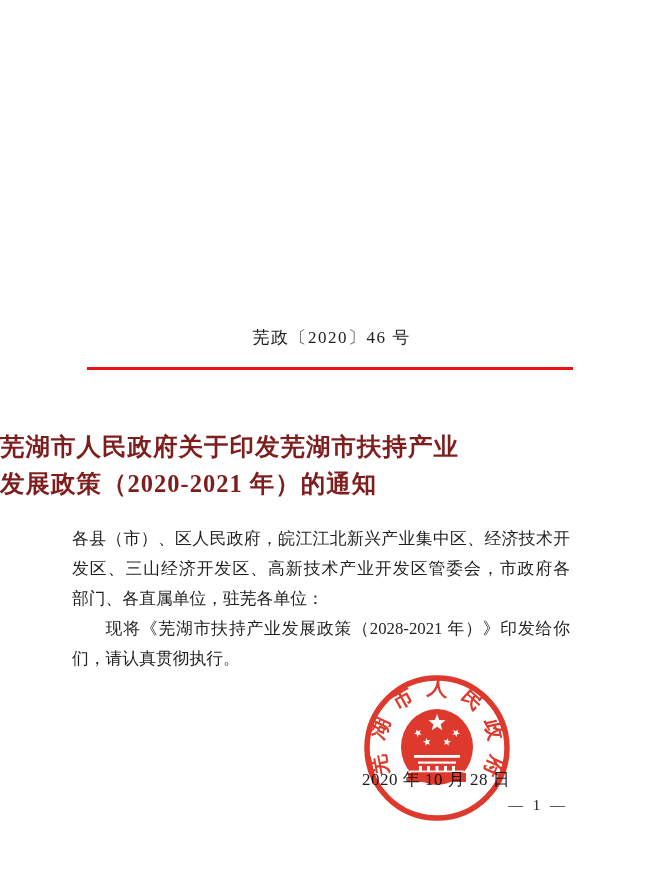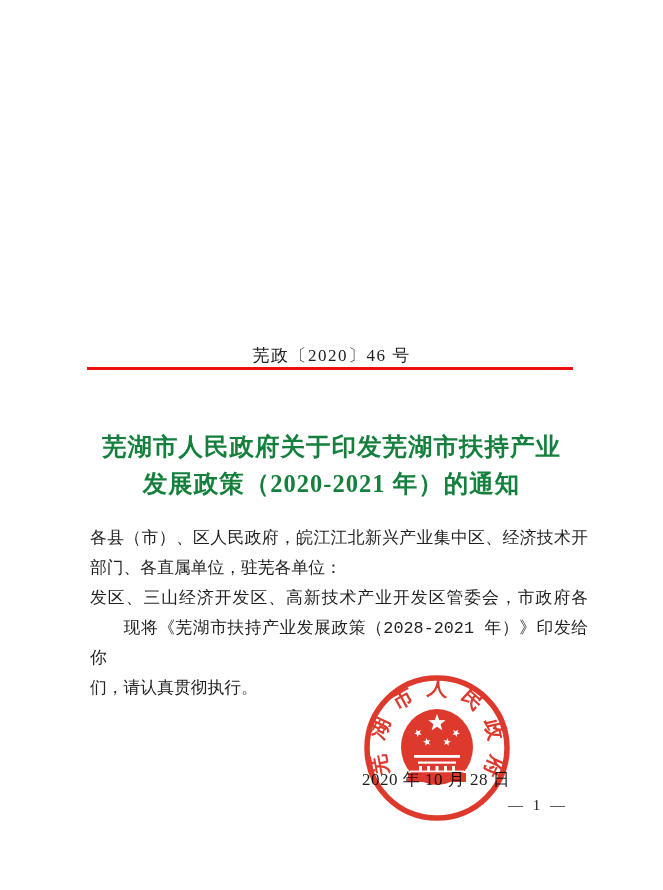--- a/index.html
+++ b/index.html
@@ -31,21 +31,21 @@
     letter-spacing: 7px;
     line-height: 1;
     color: #e8211a;
     transform: scaleY(1.42);
     transform-origin: 50% 0;
     white-space: nowrap;
   }
   
   .doc-number {
     position: absolute;
-    top: 344px;
+    top: 326px;
     left: 0;
     width: 100%;
     text-align: center;
     font-size: 17px;
     letter-spacing: 1.5px;
     color: #1d1d1d;
   }
   
   .red-rule {
     position: absolute;
@@ -54,37 +54,36 @@
     width: 486px;
     height: 3.2px;
     background: #ee1111;
   }
   
   .doc-title {
     position: absolute;
     top: 428px;
     left: 0;
     width: 100%;
-    text-align: center;
+    text-align: left;
     font-size: 24.5px;
     font-weight: bold;
     line-height: 37px;
     letter-spacing: 1px;
-    color: #15803d;
+    color: #7f1d1d;
   }
   
   .body-text {
     position: absolute;
     top: 524px;
-    left: 90px;
+    left: 72px;
     width: 498px;
     font-size: 16.8px;
     line-height: 30px;
     color: #1f1f1f;
-    font-family: Liberation Mono, monospace;
   }
   .body-line { white-space: nowrap; }
   .body-line.fill {
     white-space: normal;
     text-align: justify;
     text-align-last: justify;
   }
   .body-line.indent { text-indent: 2em; }
   
   .doc-date {
@@ -128,22 +127,22 @@
 
   <div class="red-rule"></div>
 
   <div class="doc-title">
     <div>芜湖市人民政府关于印发芜湖市扶持产业</div>
     <div>发展政策（2020-2021 年）的通知</div>
   </div>
 
   <div class="body-text">
     <div class="body-line fill">各县（市）、区人民政府，皖江江北新兴产业集中区、经济技术开</div>
+    <div class="body-line fill">发区、三山经济开发区、高新技术产业开发区管委会，市政府各</div>
     <div class="body-line">部门、各直属单位，驻芜各单位：</div>
-    <div class="body-line fill">发区、三山经济开发区、高新技术产业开发区管委会，市政府各</div>
     <div class="body-line fill indent">现将《芜湖市扶持产业发展政策（2028-2021 年）》印发给你</div>
     <div class="body-line">们，请认真贯彻执行。</div>
   </div>
 
   <div class="doc-date">2020 年 10 月 28 日</div>
 
   <svg class="seal" viewBox="0 0 170 170" xmlns="http://www.w3.org/2000/svg">
     <defs>
       <path id="sealTextArc" d="M 41.6 115.4 A 53 53 0 1 1 128.4 115.4" fill="none"></path>
       <path id="star" d="M0,-9 L2.23,-3.07 L8.56,-2.78 L3.61,1.17 L5.29,7.28 L0,3.8 L-5.29,7.28 L-3.61,1.17 L-8.56,-2.78 L-2.23,-3.07 Z"></path>

